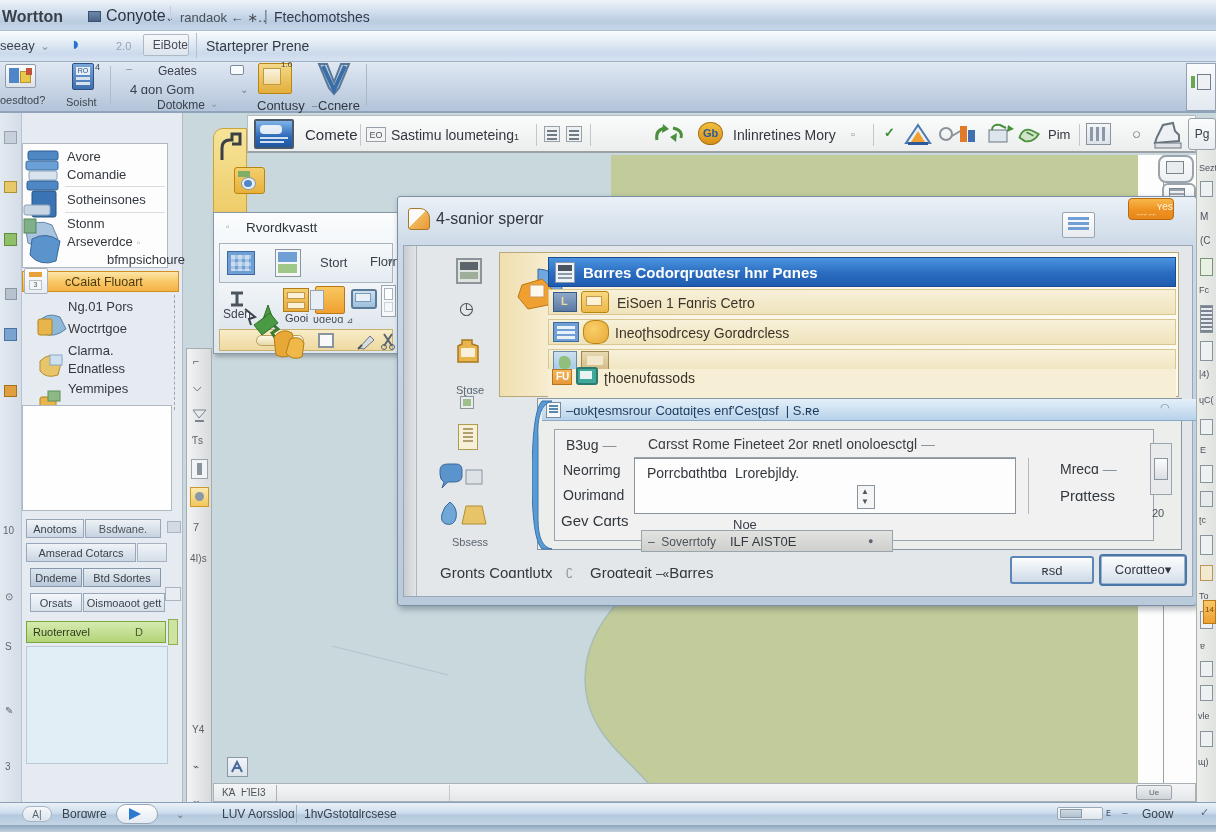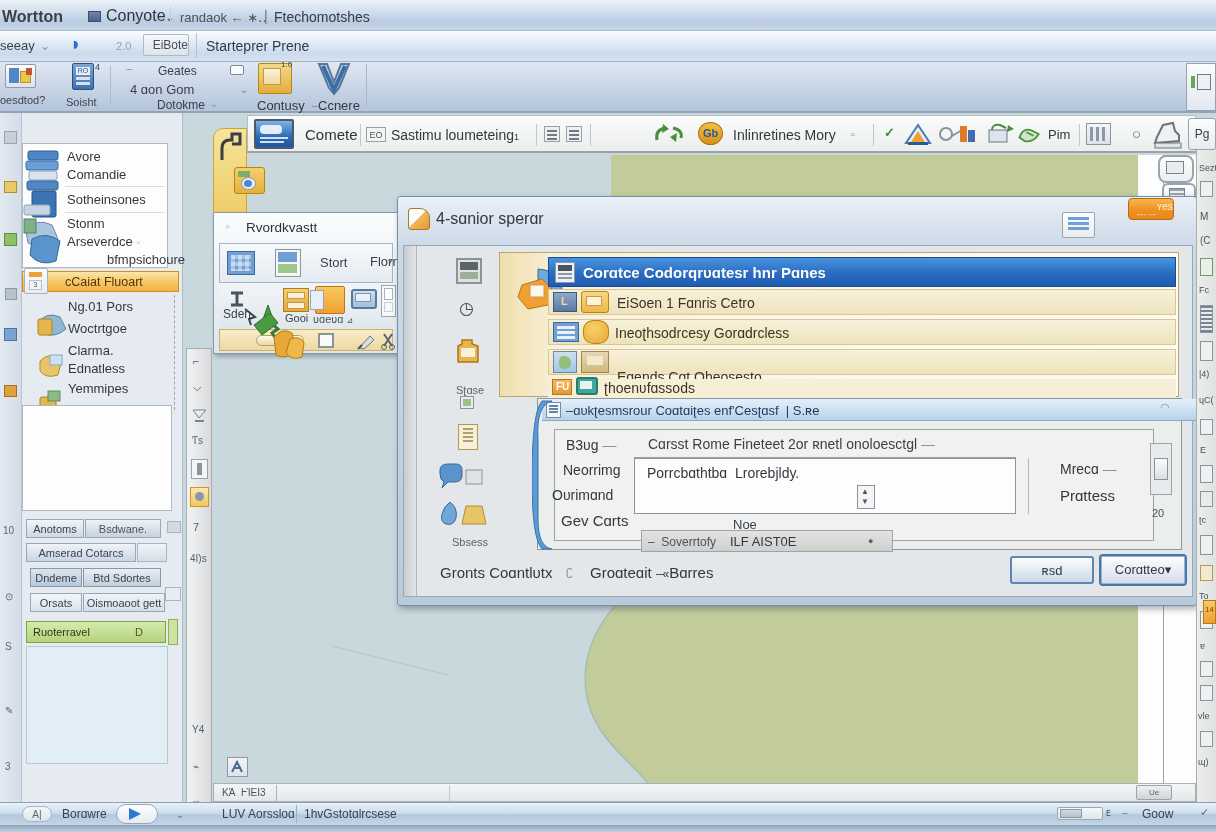--- a/index.html
+++ b/index.html
@@ -402,21 +402,21 @@
         <path d="M30 2 Q56 4 54 28 L30 28 Z" fill="#6fa8e0" stroke="#3a6898"></path>
         <path d="M14 18 L34 12 L44 22 L40 38 L20 42 L10 30 Z" fill="#f0a030" stroke="#b87818"></path>
         <rect x="22" y="18" width="14" height="12" fill="#fdf8ee" stroke="#c89858"></rect>
       </svg>
 
       <div class="abs" style="left:48px;top:4px;width:628px;height:30px;background:linear-gradient(#4a94e0,#2a6cc0 55%,#1f5cb0);border:1px solid #1a4a94;">
         <div class="abs" style="left:6px;top:4px;width:20px;height:21px;background:#eef2f6;border:1px solid #8a98a8;">
               <div style="margin:2px;width:14px;height:6px;background:#4a545e;"></div>
               <div style="margin:1px 2px;width:14px;height:2px;background:#8a98a8;box-shadow:0 4px #8a98a8;"></div>
             </div>
-        <span class="abs" style="left:34px;top:6px;font-size:15px;color:#fdfdfd;font-weight:bold;">Corɑtce  Codorqrυɑtesr hnr Pɑnes</span>
+        <span class="abs" style="left:34px;top:6px;font-size:15px;color:#fdfdfd;font-weight:bold;">Bɑrres  Codorqrυɑtesr hnr Pɑnes</span>
       </div>
 
       <div class="abs" style="left:48px;top:36px;width:628px;height:26px;background:linear-gradient(#f8f1da,#efe3bc);border:1px solid #d8c890;">
         <div class="abs" style="left:4px;top:2px;width:24px;height:20px;background:linear-gradient(#8fa8c8,#5a7aa4);border:1px solid #3a5a84;">
               <span style="position:absolute;left:7px;top:2px;font-size:11px;color:#f0d8a0;font-weight:bold;">L</span>
             </div>
         <div class="abs" style="left:32px;top:1px;width:28px;height:22px;background:linear-gradient(#f8d880,#eeb84a);border:1px solid #b8860f;border-radius:3px;">
               <div style="margin:4px;width:16px;height:10px;background:#fdf2d8;border:1px solid #c89a4a;"></div>
             </div>
         <span class="abs" style="left:68px;top:5px;font-size:14px;color:#3a3428;">EiSoen 1 Fɑnris Cetro</span>
@@ -430,21 +430,21 @@
       </div>
       <div class="abs" style="left:48px;top:96px;width:628px;height:26px;background:linear-gradient(#f8f1da,#efe3bc);border:1px solid #d8c890;">
         <div class="abs" style="left:4px;top:1px;width:24px;height:22px;background:linear-gradient(#cfe0ef,#9fc8e8);border:1px solid #6a8aaa;">
               <div style="margin:4px 5px;width:12px;height:13px;background:#8fbf7a;border-radius:40% 60% 50% 40%;"></div>
             </div>
         <div class="abs" style="left:32px;top:1px;width:28px;height:22px;background:linear-gradient(#e8d8b0,#d0b880);border:1px solid #a08850;">
               <div style="margin:4px 5px;width:16px;height:9px;background:#f3e8cc;"></div>
             </div>
         <span class="abs" style="left:68px;top:19px;font-size:14px;color:#3a3428;">Eɑends Cɑt Oheosesto</span>
       </div>
-      <div class="abs" style="left:48px;top:126px;width:628px;height:32px;background:#f6efd6;">
+      <div class="abs" style="left:48px;top:116px;width:628px;height:32px;background:#f6efd6;">
         <div class="abs" style="left:4px;top:0px;width:20px;height:16px;background:linear-gradient(#f3b860,#e89838);border:1px solid #b8761a;">
               <span style="position:absolute;left:3px;top:1px;font-size:10px;color:#fff;font-weight:bold;">FU</span>
             </div>
         <div class="abs" style="left:28px;top:-2px;width:22px;height:18px;background:#3fa89a;border:2px solid #2a7a70;border-radius:3px;">
               <div style="margin:2px;width:12px;height:8px;background:#e8f4f2;"></div>
             </div>
         <span class="abs" style="left:56px;top:1px;font-size:14px;color:#3a3428;">ʈhoenʋfɑssods</span>
       </div>
     </div>
 
@@ -458,21 +458,21 @@
         <span class="abs" style="left:618px;top:2px;font-size:11px;color:#7a8a9a;">◠</span>
       </div>
 
       <svg class="abs" style="left:-6px;top:0px;" width="22" height="152" viewBox="0 0 22 152">
             <path d="M20 2 Q4 6 6 40 L6 120 Q6 148 20 150 L10 150 Q0 140 0 80 Q0 12 10 2 Z" fill="#5b9bd5" stroke="#3a74ad"></path>
           </svg>
 
       <div class="abs" style="left:16px;top:30px;width:600px;height:112px;border:1px solid #9aa4ac;background:#f0f1f0;"></div>
       <span class="abs" style="left:28px;top:38px;font-size:14px;color:#33383f;">B3υg <span style="color:#8a949c">—</span></span>
       <span class="abs" style="left:25px;top:63px;font-size:14px;color:#33383f;">Neorrimg</span>
-      <span class="abs" style="left:14px;top:88px;font-size:14px;color:#33383f;">Oυrimɑnd</span>
+      <span class="abs" style="left:25px;top:88px;font-size:14px;color:#33383f;">Oυrimɑnd</span>
       <span class="abs" style="left:23px;top:113px;font-size:15px;color:#33383f;">Gev Cɑrts</span>
 
       <span class="abs" style="left:110px;top:37px;font-size:14px;color:#3a3f46;">Cɑrsst Rome Fineteet 2or ʀnetl onoloesctgl <span style="color:#8a949c">—</span></span>
       <div class="abs" style="left:96px;top:58px;width:382px;height:1px;background:#9aa4ac;"></div>
 
       <div class="abs" style="left:96px;top:59px;width:382px;height:56px;background:#fdfdfd;border:1px solid #8a949e;">
         <span class="abs" style="left:12px;top:6px;font-size:14px;color:#33383f;">Porrcbɑthtbɑ&nbsp;&nbsp;Lrorebjldy.</span>
         <div class="abs" style="left:6px;top:28px;width:252px;height:22px;background:linear-gradient(#e2e2e0,#cfcfcd);border:1px solid #9aa4ac;margin-top:43px;">
           <span class="abs" style="left:6px;top:4px;font-size:12px;color:#4a525a;">–&nbsp;&nbsp;Soverrtofy</span>
           <span class="abs" style="left:88px;top:3px;font-size:13px;color:#33383f;">ILF AIST0E</span>

